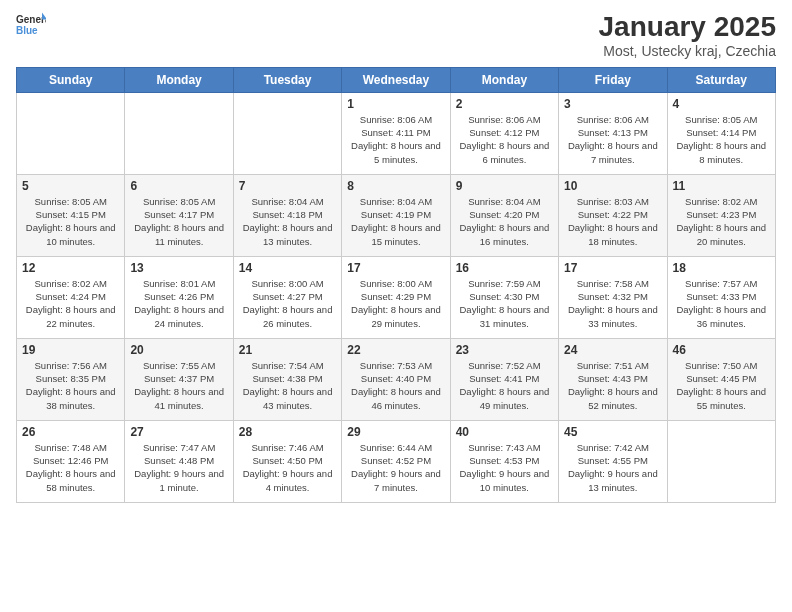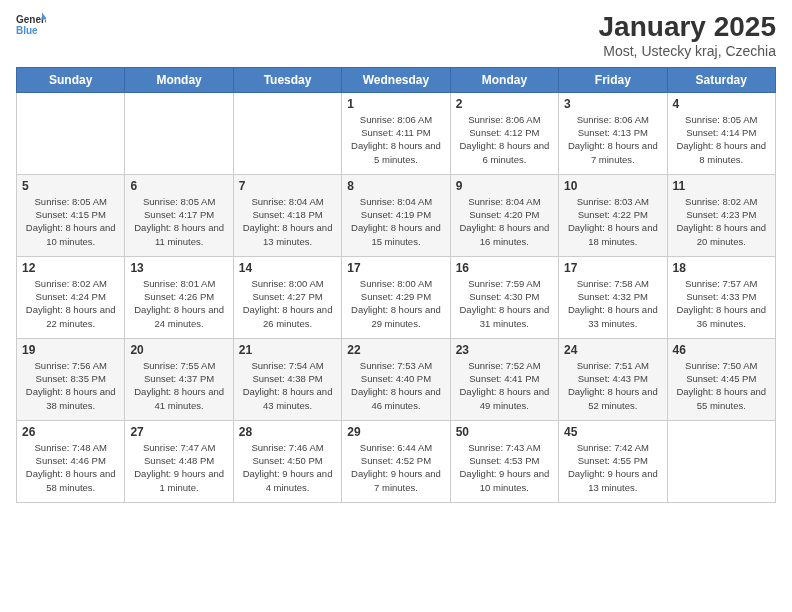--- a/index.html
+++ b/index.html
@@ -293,21 +293,21 @@
             <div class="day-info">Sunrise: 7:50 AM
 Sunset: 4:45 PM
 Daylight: 8 hours
 and 55 minutes.</div>
           </td>
         </tr>
         <tr>
           <td>
             <div class="day-number">26</div>
             <div class="day-info">Sunrise: 7:48 AM
-Sunset: 4:46 PM
+Sunset: 12:46 PM
 Daylight: 8 hours
 and 58 minutes.</div>
           </td>
           <td>
             <div class="day-number">27</div>
             <div class="day-info">Sunrise: 7:47 AM
 Sunset: 4:48 PM
 Daylight: 9 hours
 and 1 minute.</div>
           </td>
@@ -319,21 +319,21 @@
 and 4 minutes.</div>
           </td>
           <td>
             <div class="day-number">29</div>
             <div class="day-info">Sunrise: 6:44 AM
 Sunset: 4:52 PM
 Daylight: 9 hours
 and 7 minutes.</div>
           </td>
           <td>
-            <div class="day-number">50</div>
+            <div class="day-number">40</div>
             <div class="day-info">Sunrise: 7:43 AM
 Sunset: 4:53 PM
 Daylight: 9 hours
 and 10 minutes.</div>
           </td>
           <td>
             <div class="day-number">45</div>
             <div class="day-info">Sunrise: 7:42 AM
 Sunset: 4:55 PM
 Daylight: 9 hours

